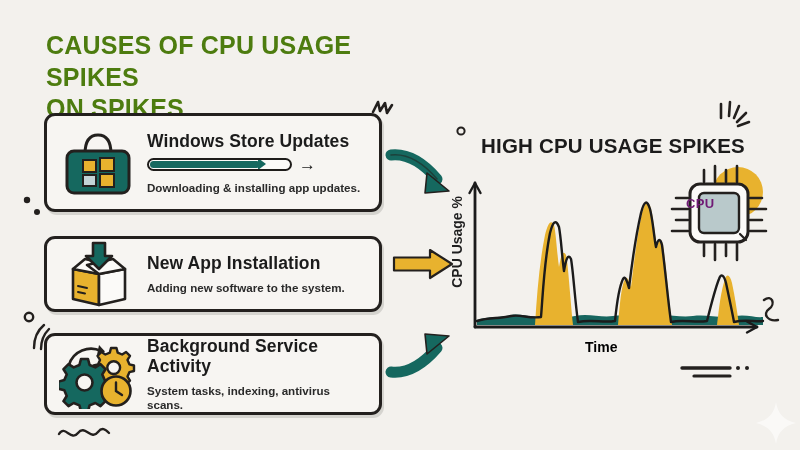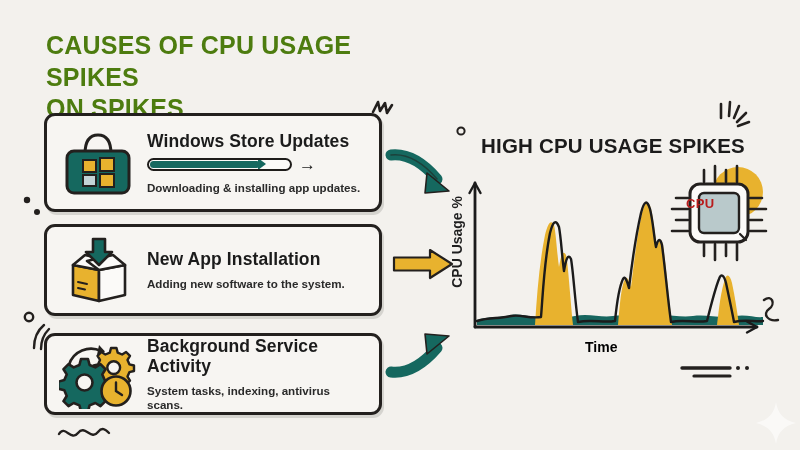--- a/index.html
+++ b/index.html
@@ -20,21 +20,21 @@
 
   .card{
     position:absolute;left:44px;width:338px;
     background:#f7f5f2;
     border:3px solid #23201e;
     border-radius:11px;
     box-sizing:border-box;
     box-shadow:2px 3px 0 rgba(35,32,30,.14);
   }
   #card1{top:113px;height:99px;}
-  #card2{top:224px;height:92px;}
+  #card2{top:236px;height:76px;}
   #card3{top:333px;height:82px;}
 
   .card-icon{position:absolute;left:12px;top:50%;transform:translateY(-50%);}
   .card-body{position:absolute;left:100px;right:10px;top:50%;transform:translateY(-50%);}
   .card-title{
     font-size:17.5px;font-weight:700;color:#1b1b1b;
     letter-spacing:.1px;line-height:1.15;
   }
   .card-sub{
     font-size:11.6px;font-weight:600;color:#2a2a2a;
@@ -68,21 +68,21 @@
     transform-origin:left top;transform:rotate(-90deg) translateX(-100%);
     font-size:14px;font-weight:700;color:#1f1f1f;
     white-space:nowrap;
   }
   .xlabel{
     position:absolute;left:585px;top:339px;
     font-size:14px;font-weight:700;color:#000000;
   }
   .chipword{
     position:absolute;left:686px;top:196px;
-    font-size:13px;font-weight:700;color:#b91c1c;letter-spacing:.4px;
+    font-size:13px;font-weight:700;color:#701a75;letter-spacing:.4px;
   }
   svg{display:block;}
   .deco{position:absolute;}
 </style>
 </head>
 <body>
 
 <div id="stage">
 
   <div class="title">

